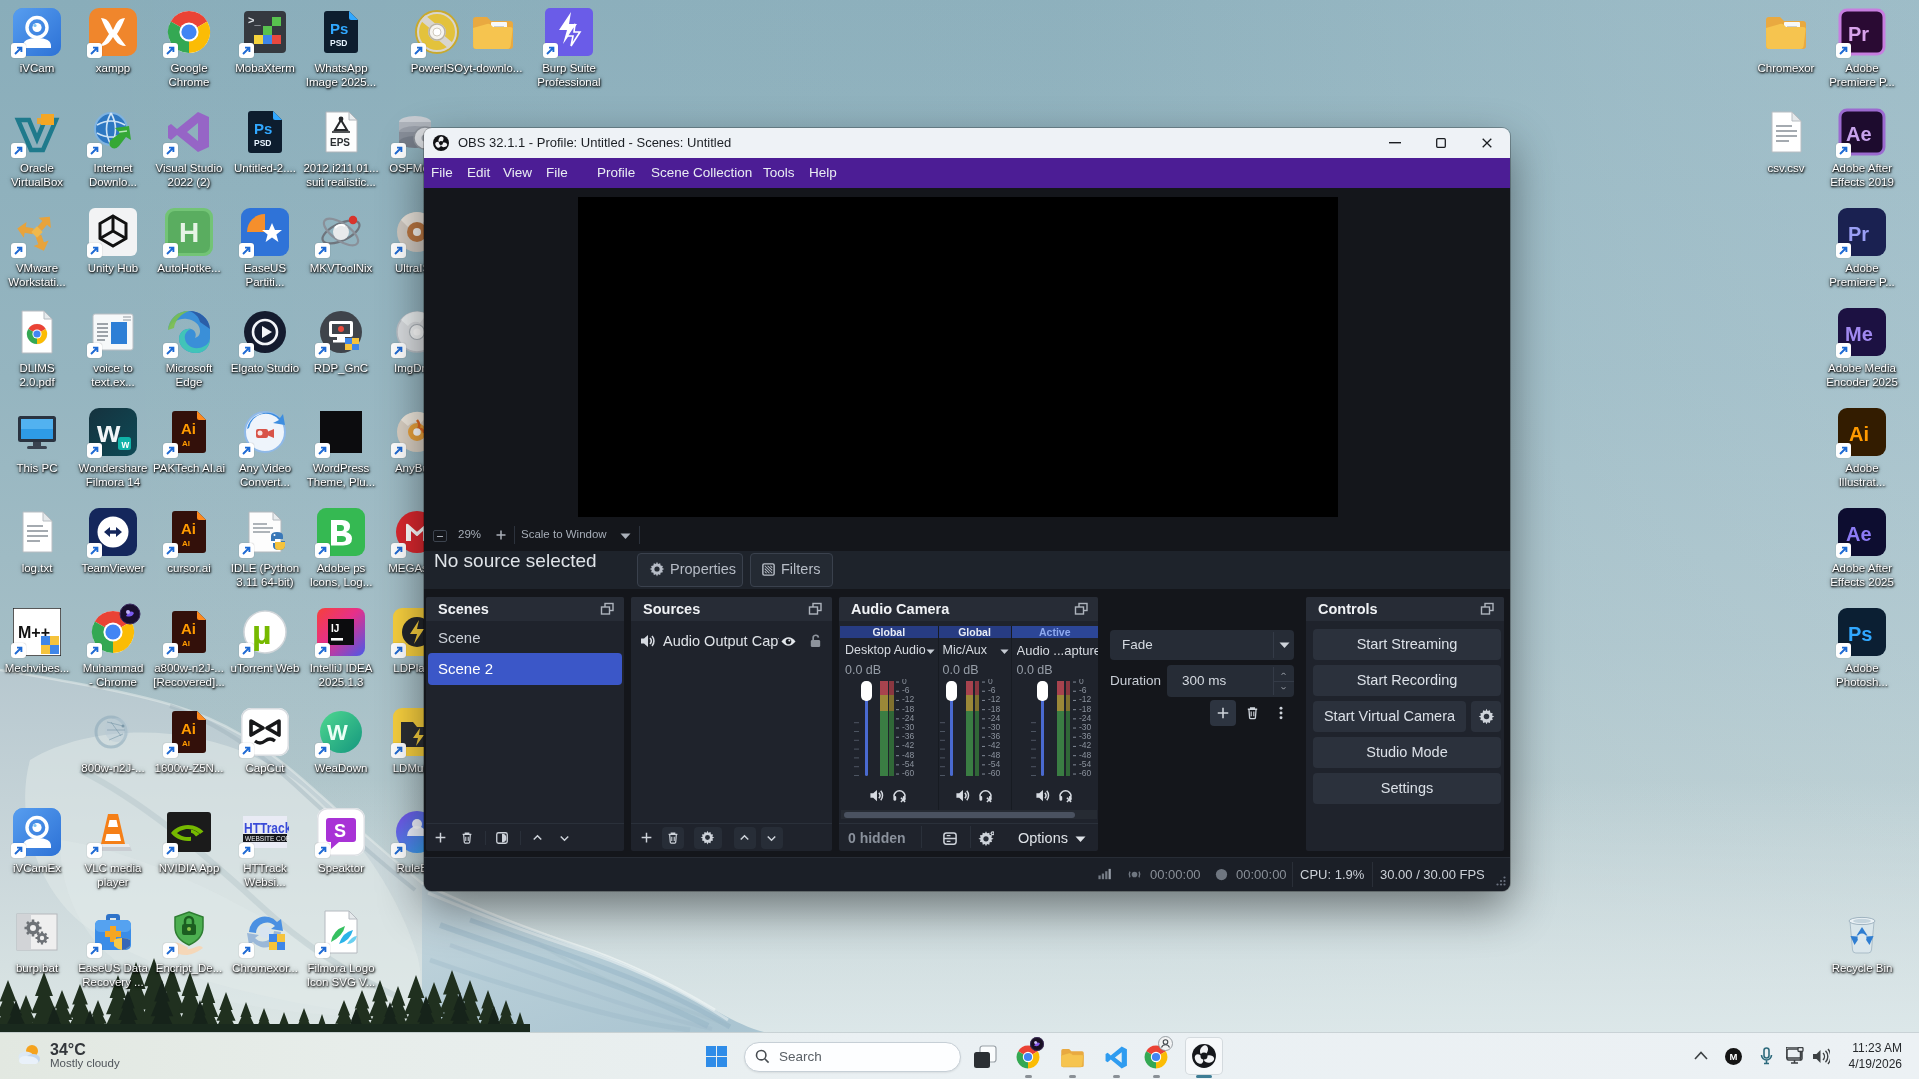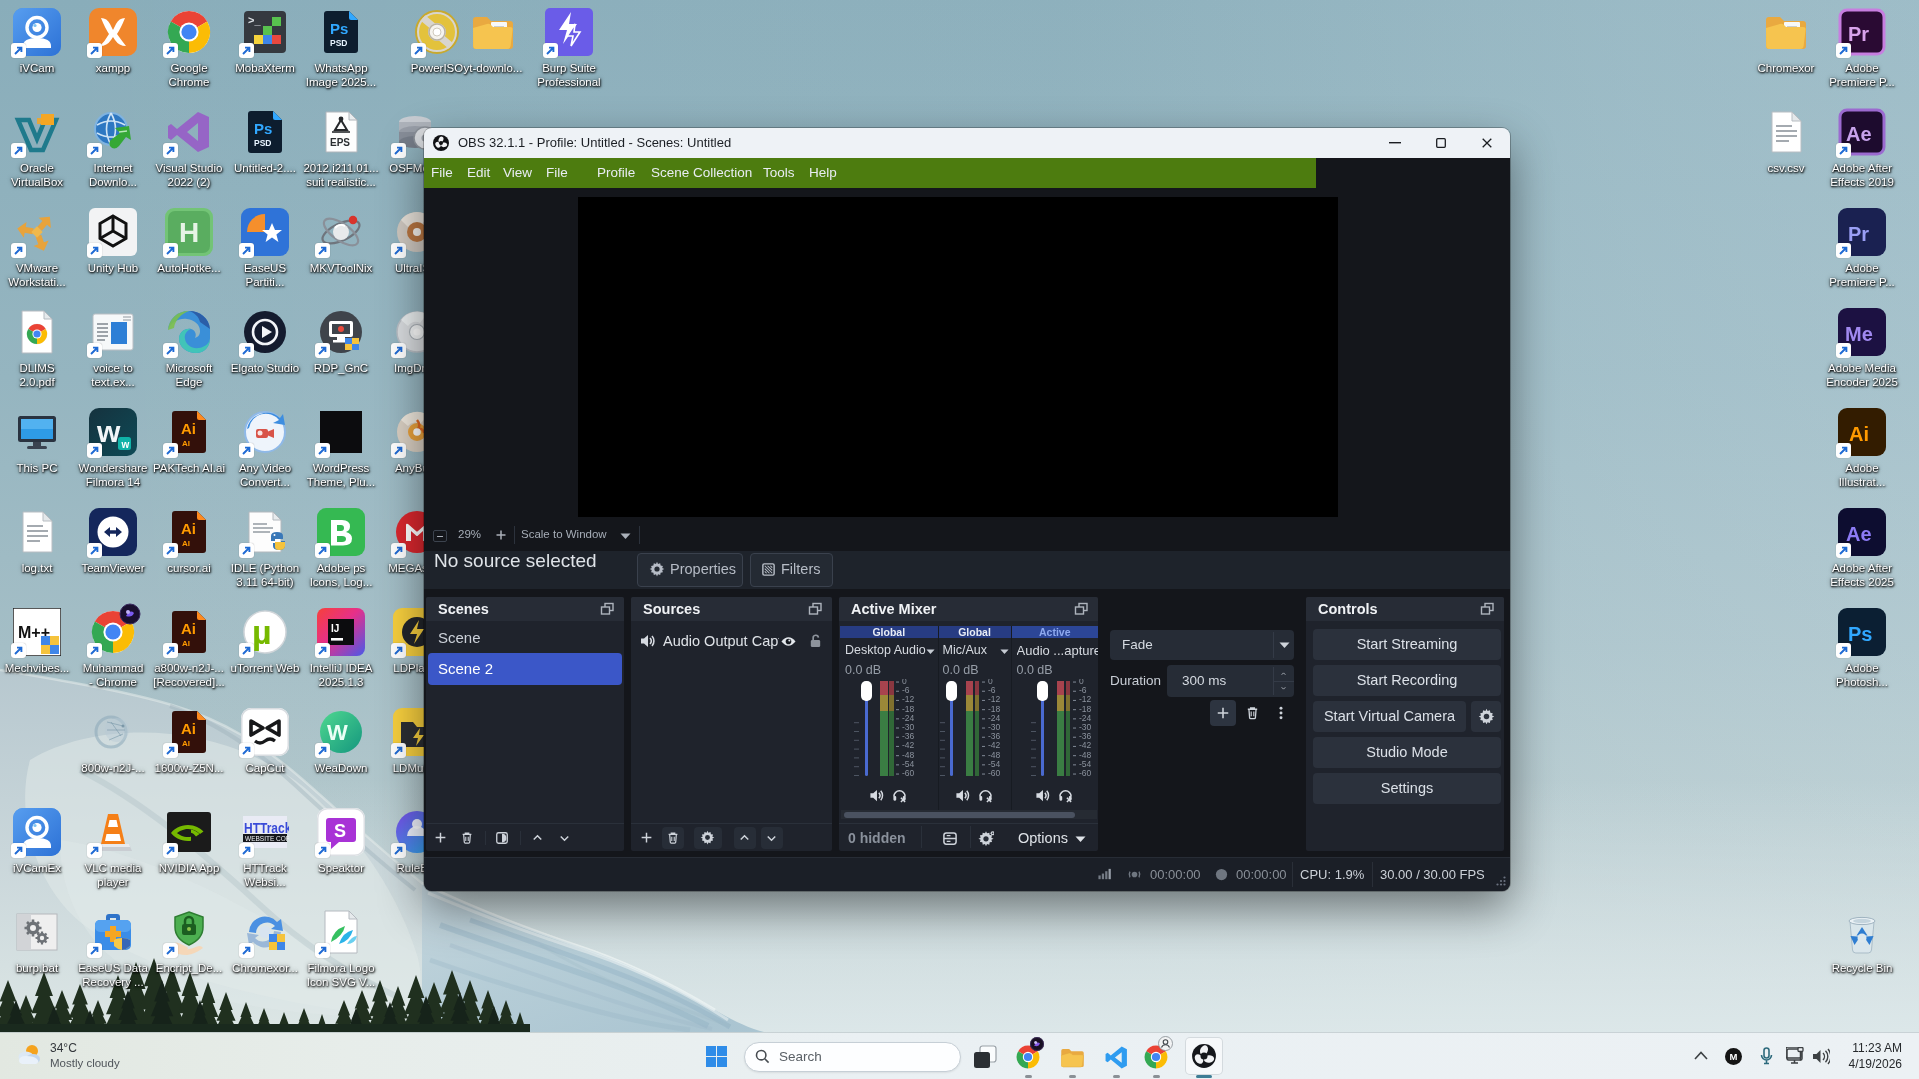--- a/index.html
+++ b/index.html
@@ -11,21 +11,21 @@
 .ic{position:absolute;left:14px;top:0;width:48px;height:48px}
 .ic svg{position:absolute;left:0;top:0;width:48px;height:48px}
 .sc{position:absolute;left:-2px;bottom:-2px;width:15px;height:15px;background:#fff;border-radius:3px;box-shadow:0 0 1px rgba(0,0,0,.4)}
 .sc svg{position:absolute;left:2px;top:2px;width:11px;height:11px}
 .lb{position:absolute;top:54px;left:50%;transform:translateX(-50%);width:112px;text-align:center;font-size:11.5px;line-height:13.5px;color:#fff;text-shadow:0 1px 2px rgba(0,0,0,.95),1px 1px 2px rgba(0,0,0,.8),0 0 4px rgba(0,0,0,.5)}
 
 #obs{position:absolute;left:424px;top:128px;width:1086px;height:763px;border-radius:8px;box-shadow:0 18px 45px rgba(0,0,0,.45),0 0 0 1px rgba(0,0,0,.25);font-family:"Liberation Sans",sans-serif}
 #tb{position:absolute;left:0;top:0;width:1086px;height:30px;background:#eef2f6;border-radius:8px 8px 0 0}
 #tb .tt{position:absolute;left:34px;top:0;line-height:30px;font-size:13px;color:#1b1f24}
 #body{position:absolute;left:0;top:30px;width:1086px;height:733px;background:#14161b;border-radius:0 0 8px 8px}
-#menu{position:absolute;left:0;top:0;width:892px;height:30px;background:#4d7c0f}
+#menu{position:absolute;left:0;top:0;width:1086px;height:30px;background:#4c1d95}
 #menu span{position:absolute;top:0;line-height:30px;font-size:13.5px;color:#e9edf3}
 .dock{position:absolute;background:#1f232c;border-radius:2px}
 .dh{position:absolute;left:0;top:0;right:0;height:24px;background:#272c36;border-radius:2px 2px 0 0}
 .dh b{position:absolute;left:12px;top:0;line-height:24px;font-size:14.5px;color:#f0f2f5;font-weight:700}
 .obtn{position:absolute;background:#2b313c;border-radius:4px;color:#dbe0e7;font-size:14.5px;text-align:center}
 .wb{position:absolute;top:0;width:46px;height:30px}
 svg text{font-family:"Liberation Sans",sans-serif}
 
 #task{position:absolute;left:0;top:1032px;width:1919px;height:47px;background:linear-gradient(90deg,#e2e8e1 0%,#e7edea 18%,#eaf0f3 45%,#ecf1f4 100%);border-top:1px solid rgba(160,172,178,.45)}
 .tkdash{position:absolute;top:42px;width:7px;height:2.5px;border-radius:1.5px;background:#8a9096}
@@ -1514,21 +1514,21 @@
         <div class="dh">
           <b>Scenes</b>
           <svg style="position:absolute;left:174px;top:5px;width:15px;height:14px" viewBox="0 0 15 14">
             <rect x="5" y="1.5" width="8" height="7" fill="none" stroke="#aeb4bd" stroke-width="1.4"></rect>
             <rect x="1.5" y="5" width="8" height="7" fill="#272c36" stroke="#aeb4bd" stroke-width="1.4"></rect>
           </svg>
         </div>
       </div>
 <div class="dock" style="left:415px;top:439px;width:259px;height:254px">
         <div class="dh">
-          <b>Active Mixer</b>
+          <b>Audio Camera</b>
           <svg style="position:absolute;left:235px;top:5px;width:15px;height:14px" viewBox="0 0 15 14">
             <rect x="5" y="1.5" width="8" height="7" fill="none" stroke="#aeb4bd" stroke-width="1.4"></rect>
             <rect x="1.5" y="5" width="8" height="7" fill="#272c36" stroke="#aeb4bd" stroke-width="1.4"></rect>
           </svg>
         </div>
       </div>
 <div class="dock" style="left:882px;top:439px;width:198px;height:254px">
         <div class="dh">
           <b>Controls</b>
           <svg style="position:absolute;left:174px;top:5px;width:15px;height:14px" viewBox="0 0 15 14">
@@ -1853,21 +1853,21 @@
       </svg>
     </div>
   </div>
 <div id="task">
     <svg style="position:absolute;left:16px;top:9px;width:26px;height:26px" viewBox="0 0 26 26">
       <circle cx="16" cy="9" r="6" fill="#f5a31e"></circle>
       <ellipse cx="10" cy="15" rx="7.5" ry="5.5" fill="#dce8f5"></ellipse>
       <ellipse cx="17" cy="17" rx="7" ry="5" fill="#c3d6ec"></ellipse>
       <path d="M3,19 q0,-5 7,-5 q8,0 11,3 q3,3 -1,5 l-14,0 q-3,-1 -3,-3 Z" fill="#e9f1fa"></path>
     </svg>
-<div style="position:absolute;left:50px;top:8px;font-size:12px;font-weight:normal;color:#33373b">34°C</div>
+<div style="position:absolute;left:50px;top:8px;font-size:16px;font-weight:bold;color:#33373b">34°C</div>
 <div style="position:absolute;left:50px;top:24px;font-size:11.5px;color:#4f545a">Mostly cloudy</div>
 <svg style="position:absolute;left:706px;top:13px;width:21px;height:21px" viewBox="0 0 21 21">
       <rect x="0" y="0" width="10" height="10" fill="#2f8ce8"></rect>
       <rect x="11" y="0" width="10" height="10" fill="#2f8ce8"></rect>
       <rect x="0" y="11" width="10" height="10" fill="#2f8ce8"></rect>
       <rect x="11" y="11" width="10" height="10" fill="#2f8ce8"></rect>
     </svg>
 <div style="position:absolute;left:744px;top:9px;width:217px;height:30px;background:#fdfeff;border:1px solid #c6cfd6;border-radius:15px;box-shadow:0 1px 2px rgba(0,0,0,.08)"></div>
 <svg style="position:absolute;left:755px;top:16px;width:15px;height:15px" viewBox="0 0 15 15">
       <circle cx="6.2" cy="6.2" r="4.7" fill="none" stroke="#474c51" stroke-width="1.6"></circle>

